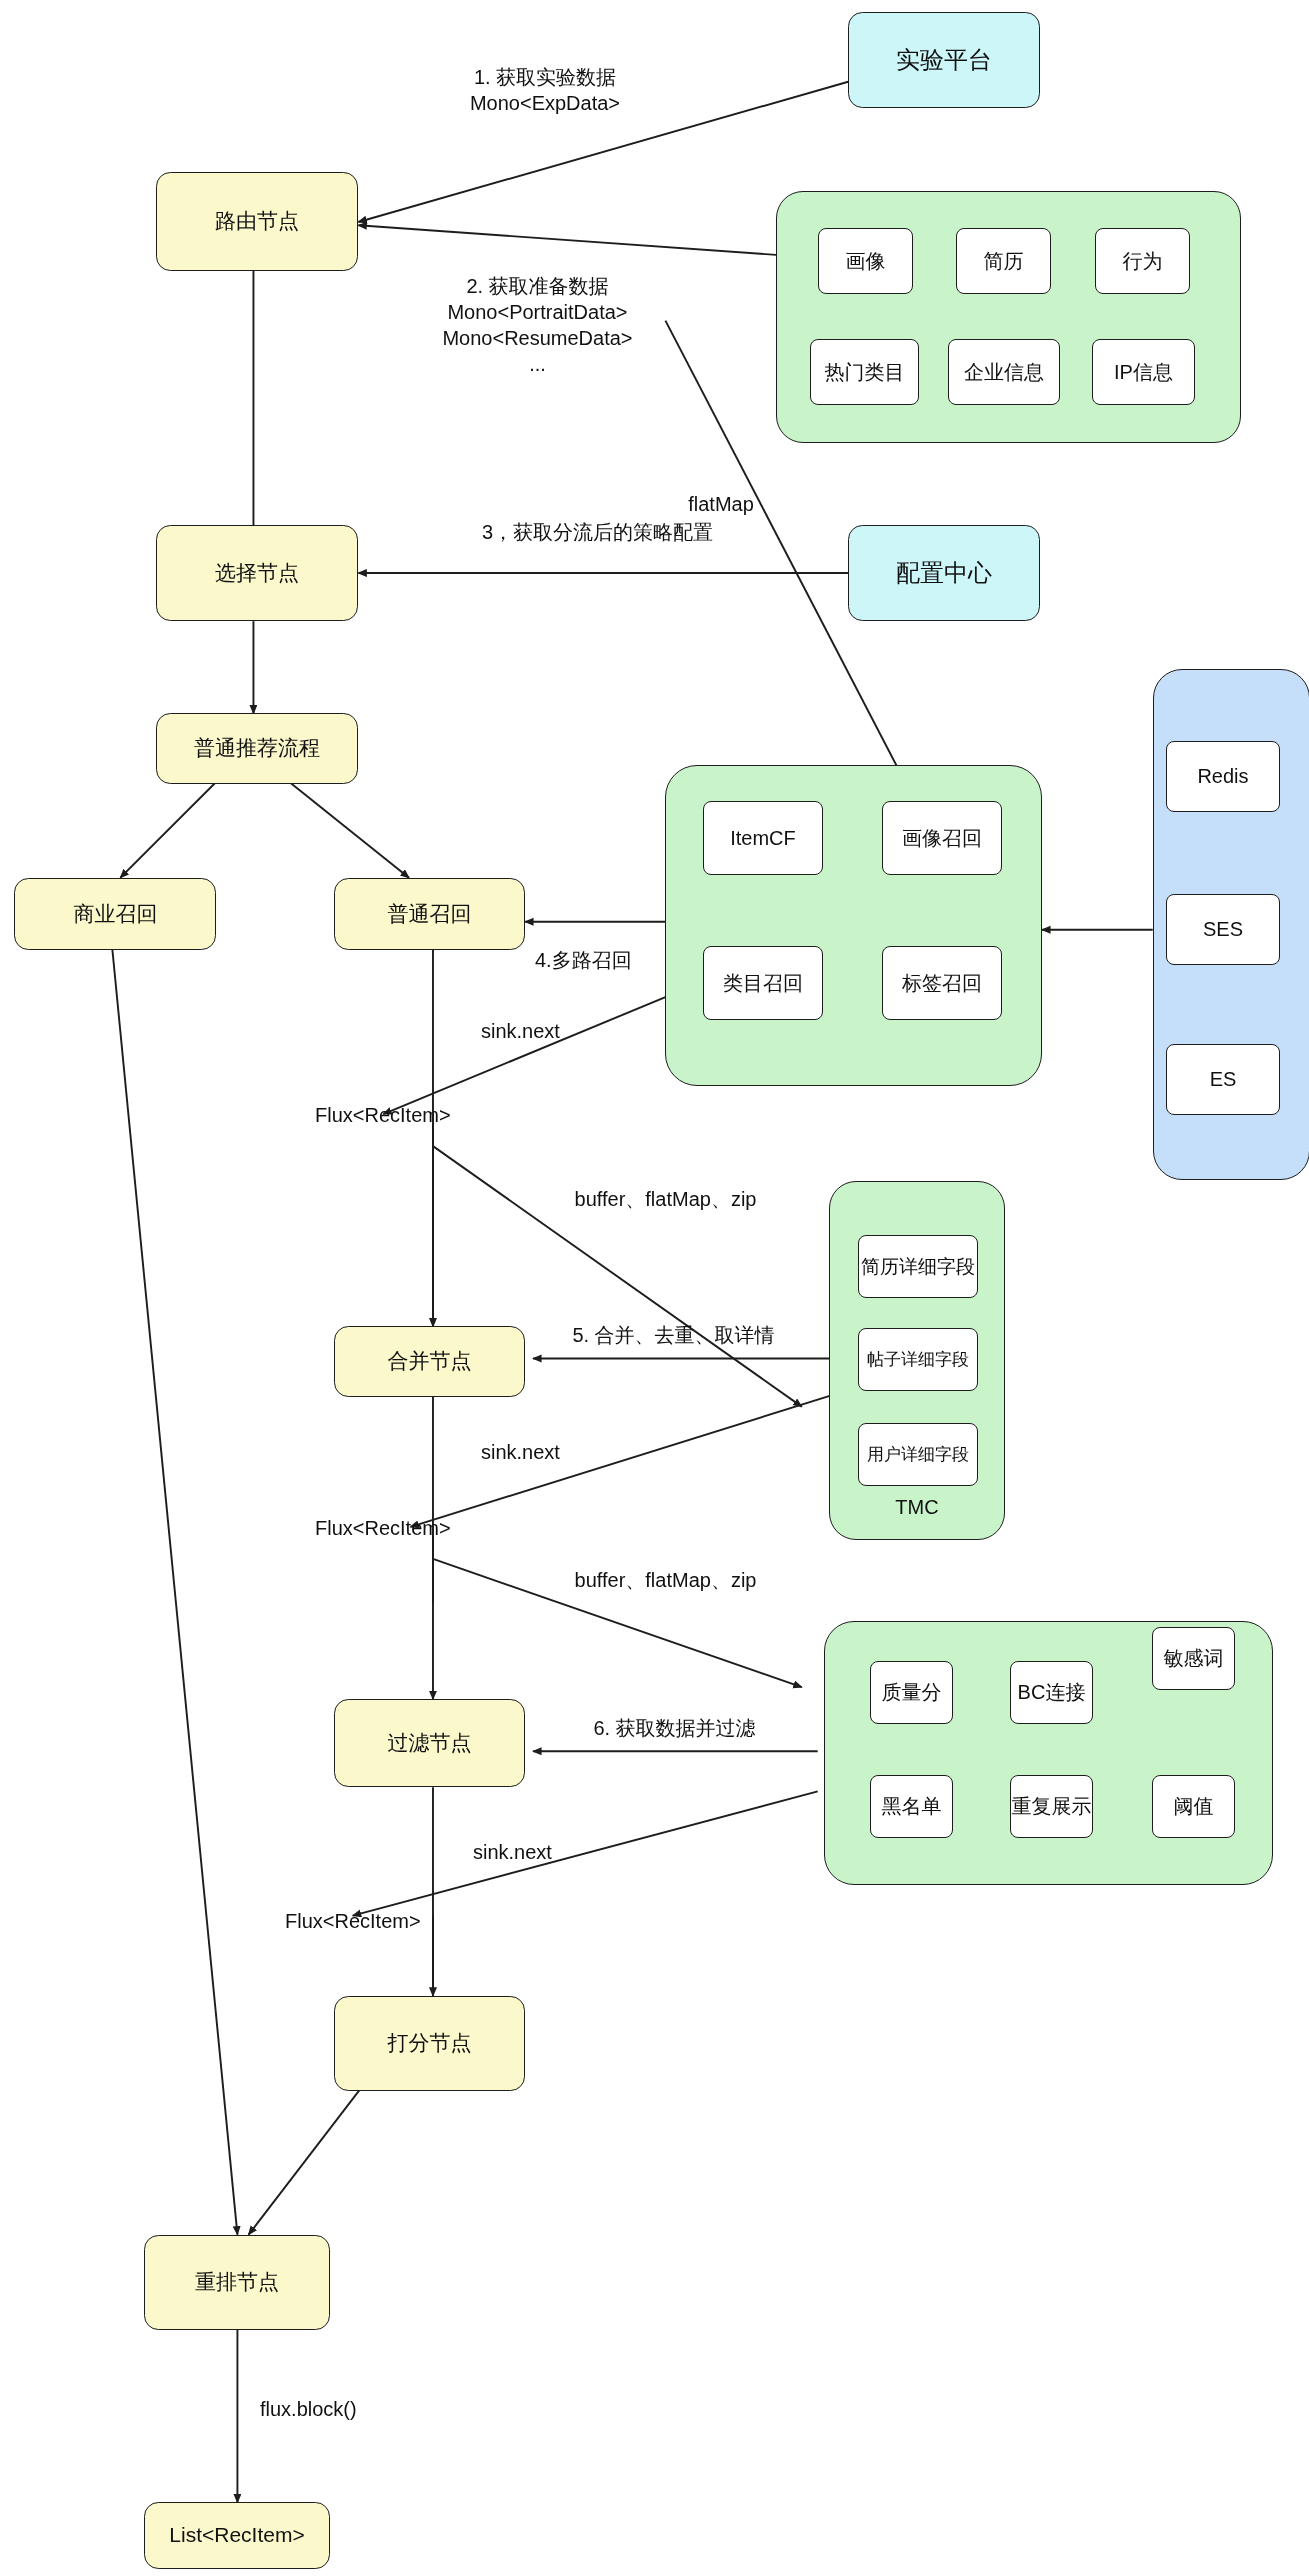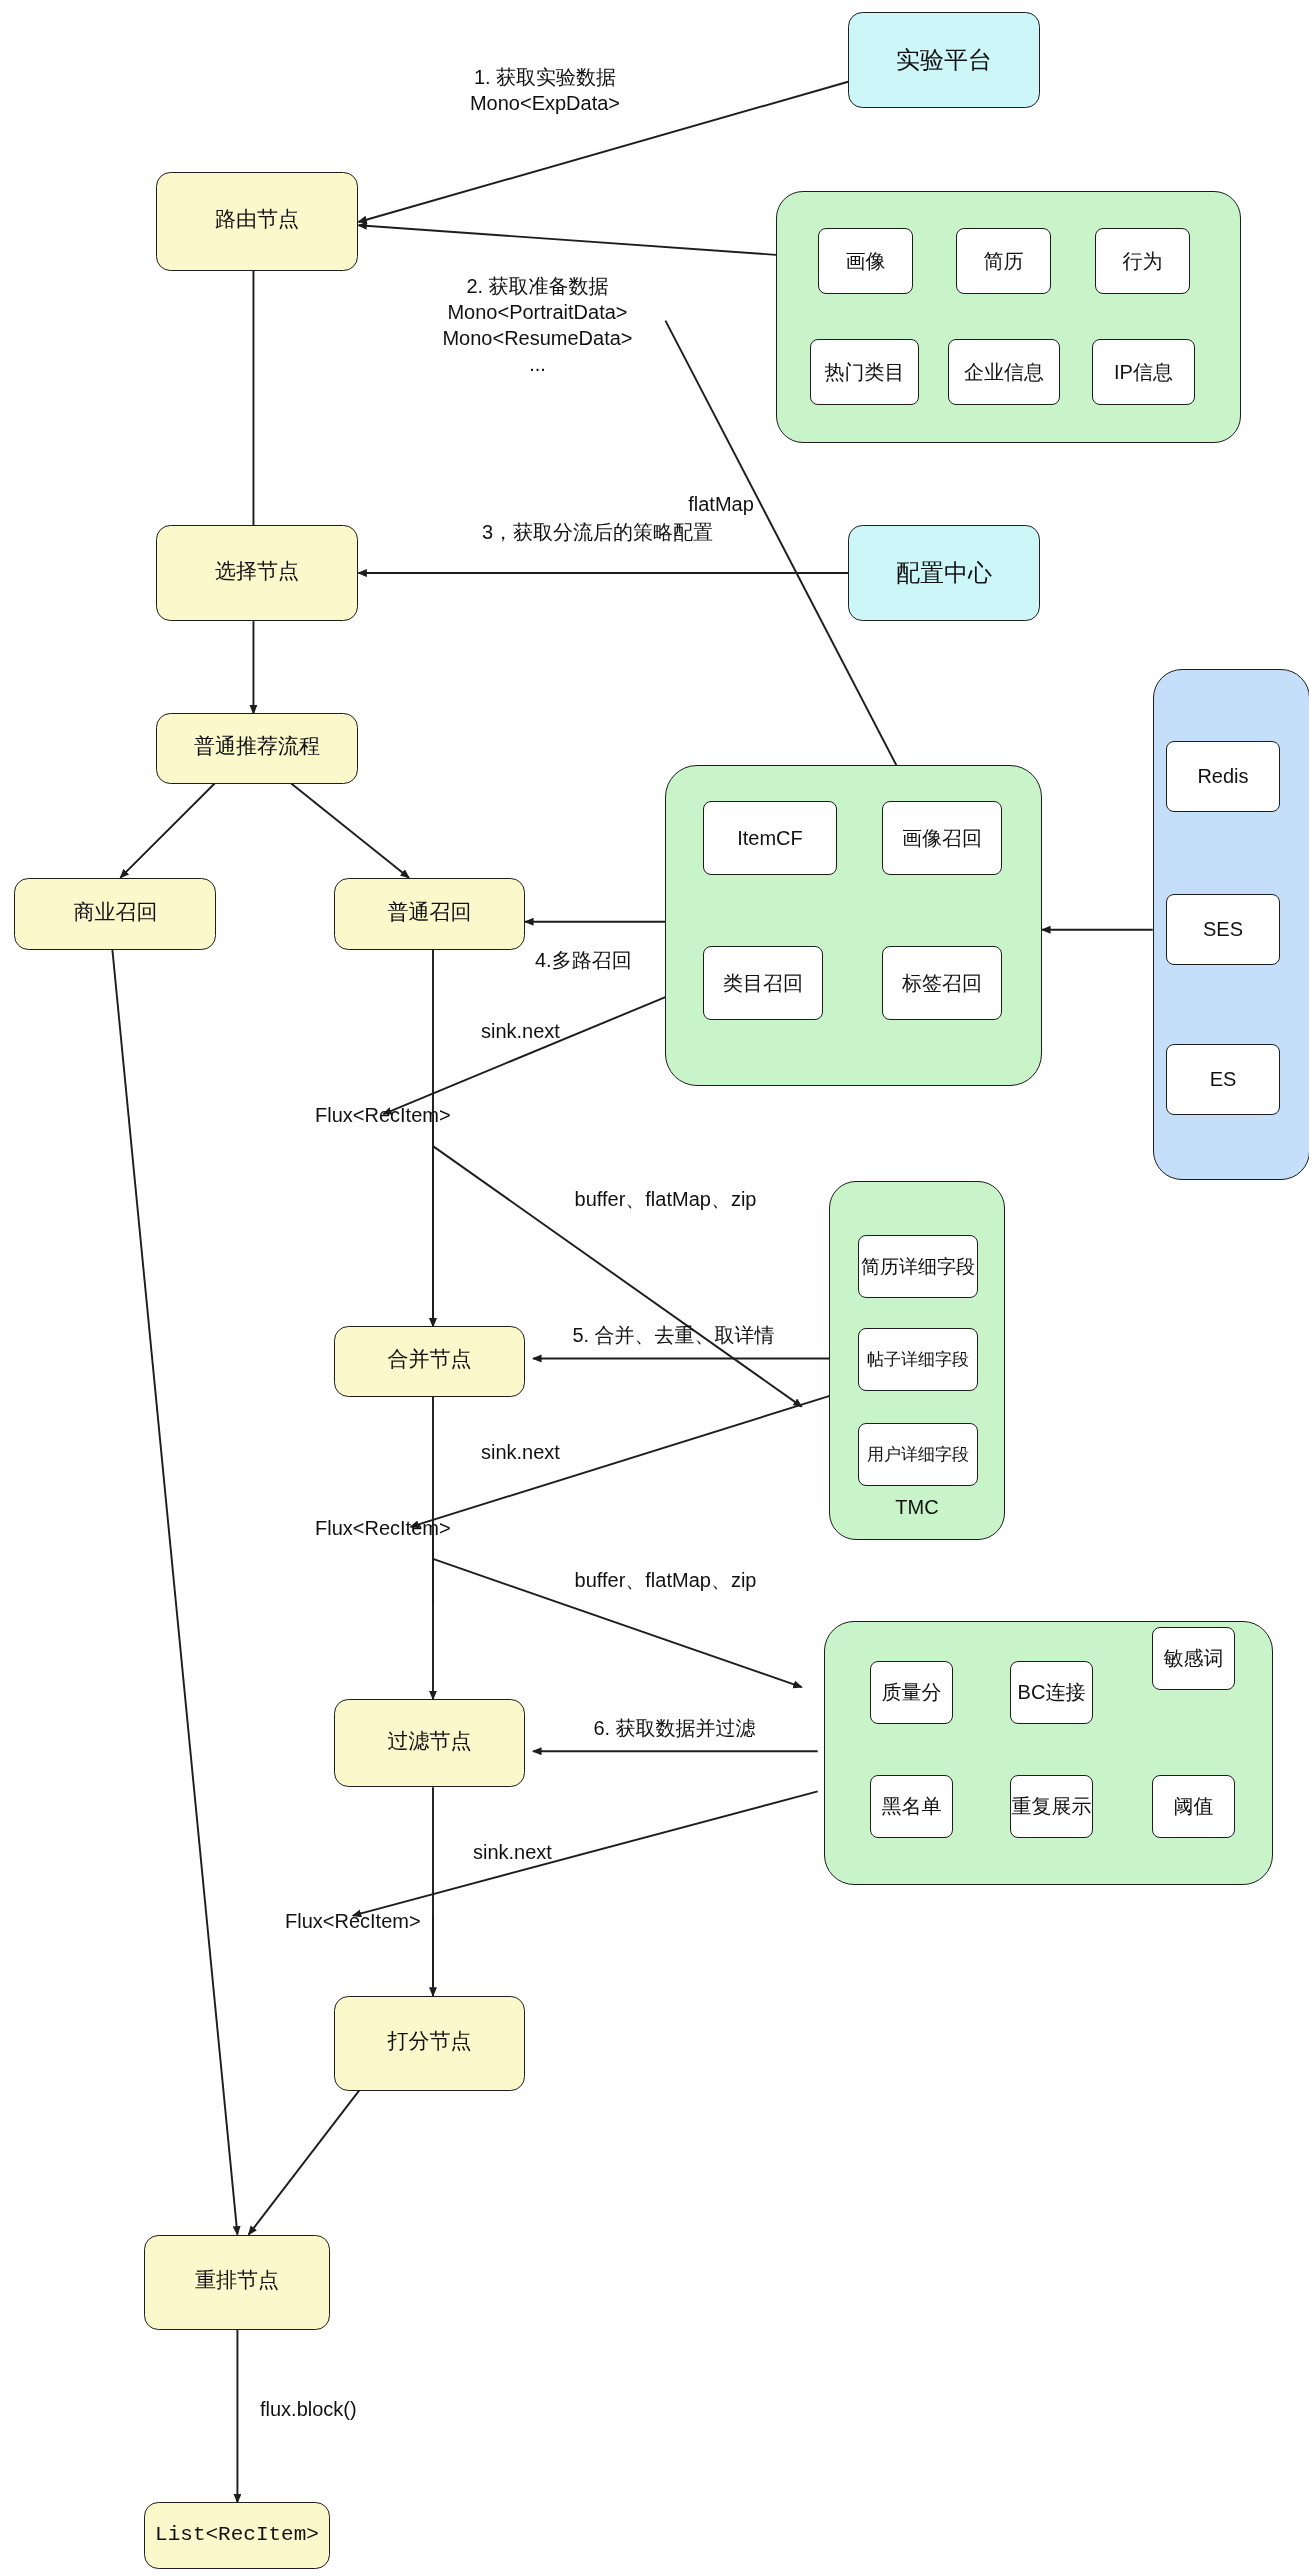--- a/index.html
+++ b/index.html
@@ -1,21 +1,21 @@
 <!DOCTYPE html>
 <html style="font-size:13px"><head>
 <meta charset="utf-8">
 <style>
   html,body{margin:0;padding:0;background:#ffffff;}
   body{font-family:"Liberation Sans","DejaVu Sans",sans-serif;}
   #canvas{position:relative;width:1310px;height:2576px;background:#ffffff;overflow:hidden;}
   svg.edges{position:absolute;left:0;top:0;width:1310px;height:2576px;pointer-events:none;}
   .node{position:absolute;box-sizing:border-box;display:flex;align-items:center;justify-content:center;
         text-align:center;border:1.6px solid #1d1d1d;border-radius:14.4px;line-height:1.25;}
-  .proc{background:#fbf8cc;font-size:21px;color:#111;font-family:Liberation Mono, monospace;}
+  .proc{background:#fbf8cc;font-size:21px;color:#111;}
   .ext{background:#cdf6f8;font-size:24px;color:#111;}
   .grp{background:#c9f4ca;border:1.6px solid #1d1d1d;border-radius:24px;}
   .grpblue{background:#c5dffa;border:1.6px solid #1d1d1d;border-radius:24px;}
   .leaf{position:absolute;box-sizing:border-box;display:flex;align-items:center;justify-content:center;
         text-align:center;background:#ffffff;border:1.6px solid #1d1d1d;border-radius:8px;font-size:20px;color:#111;}
   .grp-caption{position:absolute;font-size:20px;color:#111;text-align:center;}
   .elabel{position:absolute;font-size:20px;color:#111;white-space:pre;line-height:1.3;}
   .elabel.c{text-align:center;}
   .elabel.l{text-align:left;}
 </style>
@@ -128,21 +128,21 @@
 
   <div class="node proc" style="left:14.4px;top:878px;width:202px;height:72px;">
     <span>商业召回</span>
   </div>
 
   <div class="node proc" style="left:334px;top:878px;width:191px;height:72px;">
     <span>普通召回</span>
   </div>
 
   <div class="node grp" style="left:665px;top:765px;width:377px;height:321px;border-radius:32px;"></div>
-  <div class="leaf" style="left:703px;top:801px;width:134px;height:74px;">
+  <div class="leaf" style="left:703px;top:801px;width:120px;height:74px;">
     <span>ItemCF</span>
     </div>
   <div class="leaf" style="left:882px;top:801px;width:120px;height:74px;">
     <span>画像召回</span>
     </div>
   <div class="leaf" style="left:703px;top:946px;width:120px;height:74px;">
     <span>类目召回</span>
     </div>
   <div class="leaf" style="left:882px;top:946px;width:120px;height:74px;">
     <span>标签召回</span>

